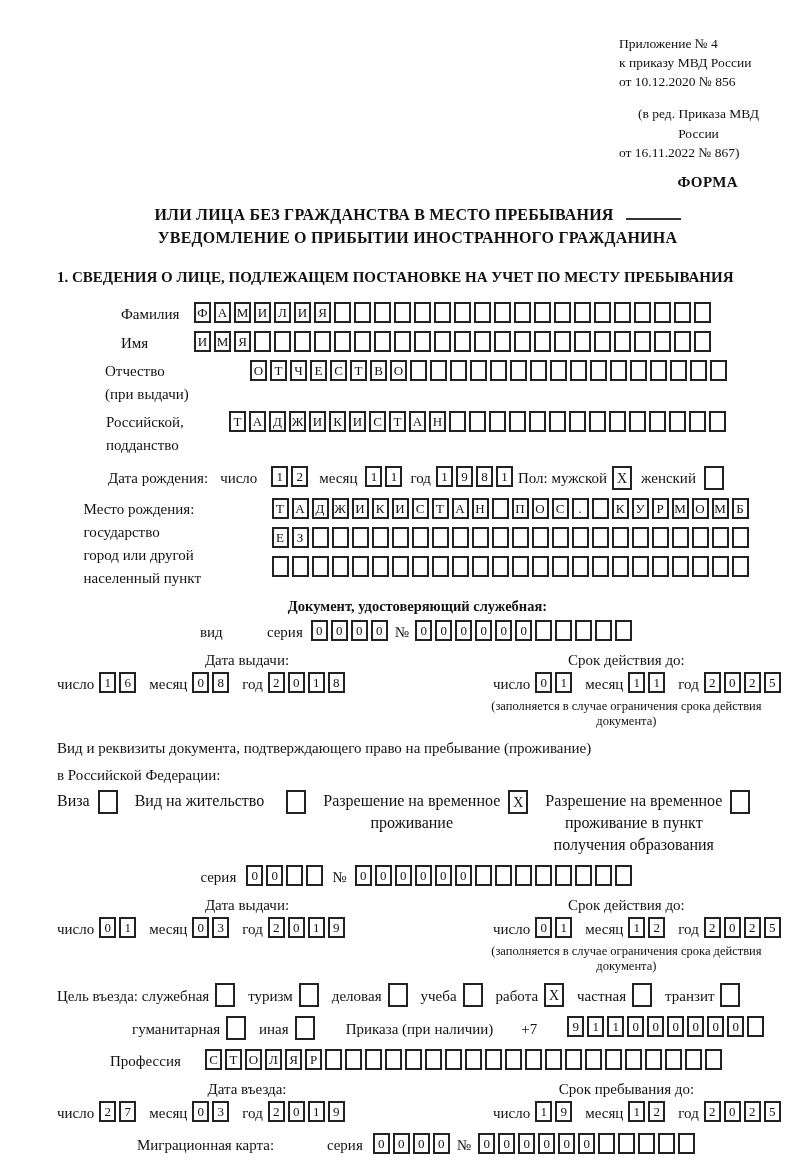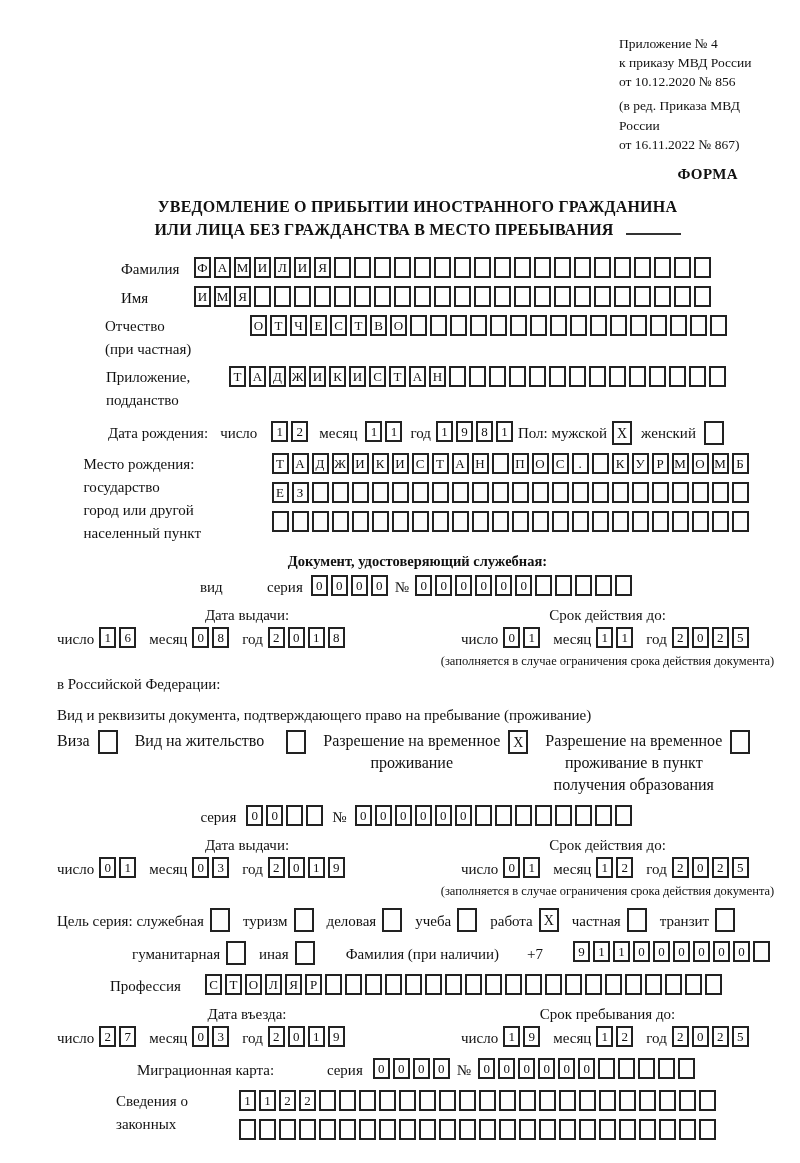--- a/index.html
+++ b/index.html
@@ -4,21 +4,21 @@
 <style>
   * { box-sizing: border-box; }
   html,body { margin:0; padding:0; }
   body {
     width:800px; height:1163px; background:#ffffff; color:#111;
     font-family:"Liberation Serif", serif; font-size:15px; overflow:hidden;
   }
   .page { padding:34px 22px 0 57px; position:relative; }
 
   .annex { margin-left:562px; font-size:13.5px; line-height:1.42; }
-  .annex .g2 { margin-top:5px; }
+  .annex .g2 { margin-top:13px;text-align:center; }
   .forma { text-align:right; margin:12px 40px 0 0; font-weight:bold; font-size:15px; letter-spacing:.4px; }
 
   .title { text-align:center; font-weight:bold; font-size:16px; line-height:1.45; margin-top:12px; letter-spacing:.2px; }
   .blank-line { display:inline-block; width:55px; border-bottom:2px solid #333; height:14px; margin-left:12px; }
 
   .sec { font-weight:bold; font-size:15px; margin-top:20px; }
 
   .row { display:flex; align-items:flex-start; margin-top:5px;justify-content:center; }
   .lbl { font-size:15px; line-height:24px; flex-shrink:0; }
   .lblblock { flex-shrink:0; font-size:15px; line-height:23px; }
@@ -36,21 +36,21 @@
   .w2 { width:145px; }  
   .w3 { width:123px; }  
   .w4 { width:148px; }  
   .w5 { width:95px; }   
   .w6 { width:57px; }   
   .w7 { width:123px; }
   .docheading { text-align:center; font-weight:bold; font-size:14.5px; margin-top:8px; }
 
   .twin { display:flex; margin-top:8px; }
   .twin .tl { width:380px; flex-shrink:0; }
-  .twin .tr { flex:1; }
+  .twin .tr { flex:1;margin-left:32px; }
   .twin .hdr { text-align:center; font-size:15px; margin-bottom:3px; }
   .dg { display:flex; align-items:flex-start; }
   .dg .lbl { margin-right:5px; }
   .dg .gap { margin-left:10px; }
   .note { font-size:12.5px; text-align:center; margin-top:3px; }
 
   .para { margin-top:8px; font-size:15px; line-height:1.5; }
   .permits { display:flex; align-items:flex-start; margin-top:4px; }
   .permits .pitem { display:flex; align-items:flex-start; margin-right:14px; }
   .permits .plabel { font-size:16px; line-height:1.35; margin-right:8px; }
@@ -68,46 +68,47 @@
   <div class="annex">
     <div>Приложение № 4</div>
     <div>к приказу МВД России</div>
     <div>от 10.12.2020 № 856</div>
     <div class="g2">(в ред. Приказа МВД России</div>
     <div>от 16.11.2022 № 867)</div>
   </div>
   <div class="forma">ФОРМА</div>
 
   <div class="title">
+    <div><span>ИЛИ ЛИЦА БЕЗ ГРАЖДАНСТВА В МЕСТО ПРЕБЫВАНИЯ</span><span class="blank-line"></span></div>
     <div>УВЕДОМЛЕНИЕ О ПРИБЫТИИ ИНОСТРАННОГО ГРАЖДАНИНА</div>
-    <div><span>ИЛИ ЛИЦА БЕЗ ГРАЖДАНСТВА В МЕСТО ПРЕБЫВАНИЯ</span><span class="blank-line"></span></div>
-  </div>
-
+  </div>
+
+  <div class="sec">1. СВЕДЕНИЯ О ЛИЦЕ, ПОДЛЕЖАЩЕМ ПОСТАНОВКЕ НА УЧЕТ ПО МЕСТУ ПРЕБЫВАНИЯ</div>
 
   <div class="row" style="margin-top:16px;">
     <span class="lbl w1">Фамилия</span>
     <span class="cells"><span class="cell">Ф</span><span class="cell">А</span><span class="cell">М</span><span class="cell">И</span><span class="cell">Л</span><span class="cell">И</span><span class="cell">Я</span><span class="cell"></span><span class="cell"></span><span class="cell"></span><span class="cell"></span><span class="cell"></span><span class="cell"></span><span class="cell"></span><span class="cell"></span><span class="cell"></span><span class="cell"></span><span class="cell"></span><span class="cell"></span><span class="cell"></span><span class="cell"></span><span class="cell"></span><span class="cell"></span><span class="cell"></span><span class="cell"></span><span class="cell"></span></span>
   </div>
 
   <div class="row">
     <span class="lbl w1">Имя</span>
     <span class="cells"><span class="cell">И</span><span class="cell">М</span><span class="cell">Я</span><span class="cell"></span><span class="cell"></span><span class="cell"></span><span class="cell"></span><span class="cell"></span><span class="cell"></span><span class="cell"></span><span class="cell"></span><span class="cell"></span><span class="cell"></span><span class="cell"></span><span class="cell"></span><span class="cell"></span><span class="cell"></span><span class="cell"></span><span class="cell"></span><span class="cell"></span><span class="cell"></span><span class="cell"></span><span class="cell"></span><span class="cell"></span><span class="cell"></span><span class="cell"></span></span>
   </div>
 
   <div class="row">
     <span class="lblblock w2">
       <div>Отчество</div>
-      <div>(при частная)</div>
+      <div>(при выдачи)</div>
     </span>
     <span class="cells"><span class="cell">О</span><span class="cell">Т</span><span class="cell">Ч</span><span class="cell">Е</span><span class="cell">С</span><span class="cell">Т</span><span class="cell">В</span><span class="cell">О</span><span class="cell"></span><span class="cell"></span><span class="cell"></span><span class="cell"></span><span class="cell"></span><span class="cell"></span><span class="cell"></span><span class="cell"></span><span class="cell"></span><span class="cell"></span><span class="cell"></span><span class="cell"></span><span class="cell"></span><span class="cell"></span><span class="cell"></span><span class="cell"></span></span>
   </div>
 
   <div class="row">
     <span class="lblblock w3">
-      <div>Приложение,</div>
+      <div>Российской,</div>
       <div>подданство</div>
     </span>
     <span class="cells"><span class="cell">Т</span><span class="cell">А</span><span class="cell">Д</span><span class="cell">Ж</span><span class="cell">И</span><span class="cell">К</span><span class="cell">И</span><span class="cell">С</span><span class="cell">Т</span><span class="cell">А</span><span class="cell">Н</span><span class="cell"></span><span class="cell"></span><span class="cell"></span><span class="cell"></span><span class="cell"></span><span class="cell"></span><span class="cell"></span><span class="cell"></span><span class="cell"></span><span class="cell"></span><span class="cell"></span><span class="cell"></span><span class="cell"></span><span class="cell"></span></span>
   </div>
 
   <div class="row" style="margin-top:9px;">
     <span class="lbl">Дата рождения:</span>
     <span class="lbl" style="margin:0 14px 0 12px;">число</span>
     <span class="cells"><span class="cell">1</span><span class="cell">2</span></span>
     <span class="lbl" style="margin:0 8px 0 8px;">месяц</span>
@@ -163,22 +164,22 @@
         <span class="cells"><span class="cell">0</span><span class="cell">1</span></span>
         <span class="lbl gap">месяц</span>
         <span class="cells"><span class="cell">1</span><span class="cell">1</span></span>
         <span class="lbl gap">год</span>
         <span class="cells"><span class="cell">2</span><span class="cell">0</span><span class="cell">2</span><span class="cell">5</span></span>
       </div>
       <div class="note">(заполняется в случае ограничения срока действия документа)</div>
     </div>
   </div>
 
+  <div class="para">Вид и реквизиты документа, подтверждающего право на пребывание (проживание)</div>
   <div class="para" style="margin-top:4px;">в Российской Федерации:</div>
-  <div class="para">Вид и реквизиты документа, подтверждающего право на пребывание (проживание)</div>
 
   <div class="permits">
     <div class="pitem">
       <span class="plabel">Виза</span>
       <span class="cells cb"><span class="cell"></span></span>
     </div>
     <div class="pitem">
       <span class="plabel">Вид на жительство</span>
       <span class="cells cb" style="margin-left:14px;"><span class="cell"></span></span>
     </div>
@@ -226,42 +227,42 @@
         <span class="lbl gap">месяц</span>
         <span class="cells"><span class="cell">1</span><span class="cell">2</span></span>
         <span class="lbl gap">год</span>
         <span class="cells"><span class="cell">2</span><span class="cell">0</span><span class="cell">2</span><span class="cell">5</span></span>
       </div>
       <div class="note">(заполняется в случае ограничения срока действия документа)</div>
     </div>
   </div>
 
   <div class="purpose">
-    <span class="plbl">Цель серия: служебная</span>
+    <span class="plbl">Цель въезда: служебная</span>
     <span class="cells cb"><span class="cell"></span></span>
     <span class="plbl sp">туризм</span>
     <span class="cells cb"><span class="cell"></span></span>
     <span class="plbl sp">деловая</span>
     <span class="cells cb"><span class="cell"></span></span>
     <span class="plbl sp">учеба</span>
     <span class="cells cb"><span class="cell"></span></span>
     <span class="plbl sp">работа</span>
     <span class="cells cb"><span class="cell">X</span></span>
     <span class="plbl sp">частная</span>
     <span class="cells cb"><span class="cell"></span></span>
     <span class="plbl sp">транзит</span>
     <span class="cells cb"><span class="cell"></span></span>
   </div>
 
   <div class="purpose" style="margin-top:7px;">
     <span class="plbl" style="margin-left:75px;">гуманитарная</span>
     <span class="cells cb"><span class="cell"></span></span>
     <span class="plbl sp">иная</span>
     <span class="cells cb"><span class="cell"></span></span>
-    <span class="plbl" style="margin-left:28px;">Фамилия (при наличии)</span>
+    <span class="plbl" style="margin-left:28px;">Приказа (при наличии)</span>
     <span class="plbl" style="margin-left:22px;">+7</span>
     <span class="cells" style="line-height:26px;margin-left:24px;"><span class="cell">9</span><span class="cell">1</span><span class="cell">1</span><span class="cell">0</span><span class="cell">0</span><span class="cell">0</span><span class="cell">0</span><span class="cell">0</span><span class="cell">0</span><span class="cell"></span></span>
   </div>
 
   <div class="row" style="margin-top:7px;">
     <span class="lbl w5">Профессия</span>
     <span class="cells"><span class="cell">С</span><span class="cell">Т</span><span class="cell">О</span><span class="cell">Л</span><span class="cell">Я</span><span class="cell">Р</span><span class="cell"></span><span class="cell"></span><span class="cell"></span><span class="cell"></span><span class="cell"></span><span class="cell"></span><span class="cell"></span><span class="cell"></span><span class="cell"></span><span class="cell"></span><span class="cell"></span><span class="cell"></span><span class="cell"></span><span class="cell"></span><span class="cell"></span><span class="cell"></span><span class="cell"></span><span class="cell"></span><span class="cell"></span><span class="cell"></span></span>
   </div>
 
   <div class="twin">

